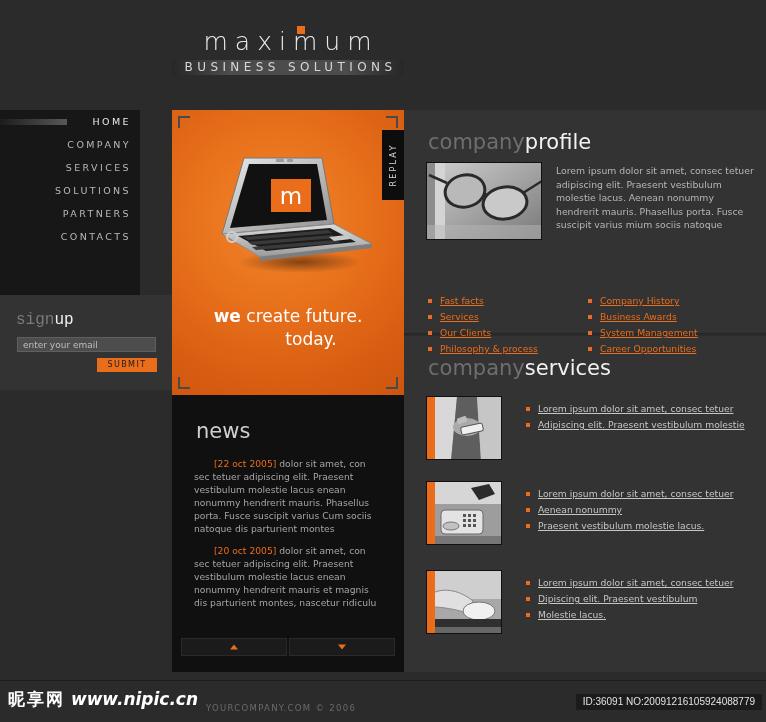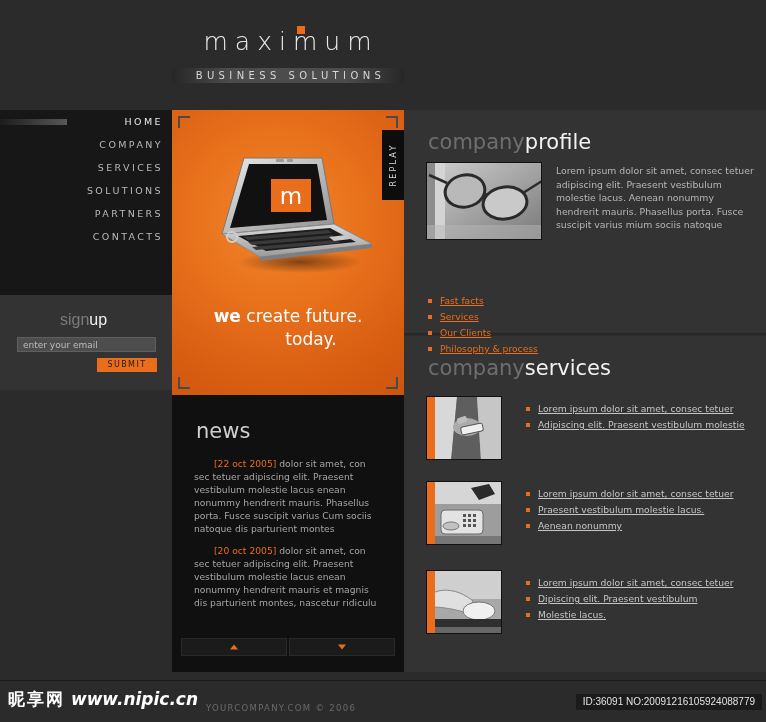--- a/index.html
+++ b/index.html
@@ -24,29 +24,29 @@
     font-family: "DejaVu Sans", sans-serif;
     font-size: 25px; letter-spacing: 7px; color: #e9e9e9;
     font-weight: 300; line-height: 28px; position: relative; display: inline-block;
     padding-left: 6px;
   }
   #logo-dot {
     position: absolute; left: 99px; top: -2px; width: 8px; height: 8px;
     background: #ea6d1b;
   }
   #logo-sub {
-    margin-top: 12px; height: 15px; line-height: 15px;
+    margin-top: 4px; height: 15px; line-height: 15px;
     background: linear-gradient(to right, #272727 0%, #4c4c4c 25%, #4c4c4c 75%, #272727 100%);
     font-family: "DejaVu Sans", sans-serif;
-    font-size: 10px; letter-spacing: 4.4px; color: #d7d7d7; padding-left: 5px;
+    font-size: 12px; letter-spacing: 4.4px; color: #d7d7d7; padding-left: 5px;
   }
 
   
   #nav-panel {
-    position: absolute; left: 0; top: 110px; width: 172px; height: 185px;
+    position: absolute; left: 0; top: 110px; width: 140px; height: 185px;
     background: #171717;
   }
   .nav-item {
     position: relative; height: 23px; line-height: 23px;
     font-family: "DejaVu Sans", sans-serif;
     font-size: 9.5px; letter-spacing: 2.4px; color: #b9b9b9;
     text-align: right; padding-right: 9px;
   }
   .nav-item.active { color: #e8e8e8; }
   .nav-item.active::before {
@@ -54,21 +54,21 @@
     background: linear-gradient(to right, #1c1c1c 0%, #585858 100%);
   }
   .nav-item span { cursor: pointer; }
 
   #signup-panel {
     position: absolute; left: 0; top: 295px; width: 172px; height: 95px;
     background: #333333;
   }
   #signup-title {
     position: absolute; left: 16px; top: 16px;
-    font-family: Liberation Sans, sans-serif; font-size: 16px; letter-spacing: 0px; margin-left: 44px;
+    font-family: Liberation Mono, monospace; font-size: 16px; letter-spacing: 0px;
   }
   #signup-title .a { color: #7a7a7a; }
   #signup-title .b { color: #f0f0f0; }
   #signup-input {
     position: absolute; left: 17px; top: 42px; width: 139px; height: 15px;
     background: #4d4d4d; border: 1px solid #5f5f5f;
     font-family: "DejaVu Sans", sans-serif; font-size: 9px; color: #bdbdbd;
     padding: 0 5px; line-height: 13px; outline: none;
   }
   #signup-input::placeholder { color: #bdbdbd; }
@@ -386,20 +386,26 @@
   </div>
 
   <div id="profile-text">Lorem ipsum dolor sit amet, consec tetuer adipiscing elit. Praesent vestibulum molestie lacus. Aenean nonummy hendrerit mauris. Phasellus porta. Fusce suscipit varius mium sociis natoque</div>
 
   <div id="profile-links">
     <div class="link-col">
       <div class="plink">Fast facts</div>
       <div class="plink">Services</div>
       <div class="plink">Our Clients </div>
       <div class="plink">Philosophy &amp; process</div>
+    </div>
+    <div class="link-col">
+      <div class="plink">Company History</div>
+      <div class="plink">Business Awards</div>
+      <div class="plink">System Management</div>
+      <div class="plink">Career Opportunities </div>
     </div>
   </div>
 
   <div class="svc-block" style="top:396px">
     <div class="svc-thumb">
       <div class="bar"></div>
       <svg viewBox="0 0 76 64" width="76" height="64">
         <rect width="76" height="64" fill="#8f8f8f"></rect>
         <path d="M8 0 L30 0 L24 64 L8 64 Z" fill="#d8d8d8"></path>
         <path d="M30 0 L50 0 L54 64 L24 64 Z" fill="#5e5e5e"></path>
@@ -433,22 +439,22 @@
           <rect x="36" y="42" width="3" height="3"></rect>
             <rect x="41" y="42" width="3" height="3"></rect>
             <rect x="46" y="42" width="3" height="3"></rect>
         </g>
         <ellipse cx="24" cy="44" rx="8" ry="4" fill="#c2c2c2" stroke="#777"></ellipse>
         <rect x="0" y="54" width="76" height="10" fill="#777"></rect>
       </svg>
     </div>
     <div class="svc-list">
       <div class="slink">Lorem ipsum dolor sit amet, consec tetuer</div>
+      <div class="slink">Aenean nonummy</div>
       <div class="slink">Praesent vestibulum molestie lacus.</div>
-      <div class="slink">Aenean nonummy</div>
     </div>
   </div>
 
   <div class="svc-block" style="top:570px">
     <div class="svc-thumb">
       <div class="bar"></div>
       <svg viewBox="0 0 76 64" width="76" height="64">
         <rect width="76" height="64" fill="#a8a8a8"></rect>
         <rect x="0" y="0" width="76" height="28" fill="#cfcfcf"></rect>
         <path d="M6 22 C18 16, 34 20, 46 30 L40 42 C28 38, 14 36, 6 36 Z" fill="#e0e0e0" stroke="#888"></path>

